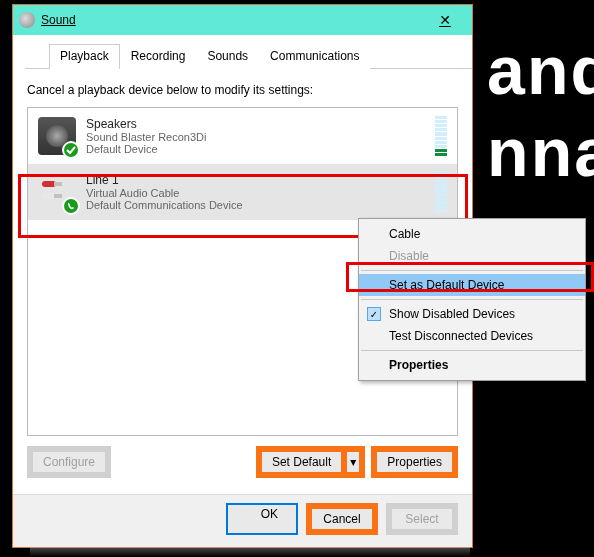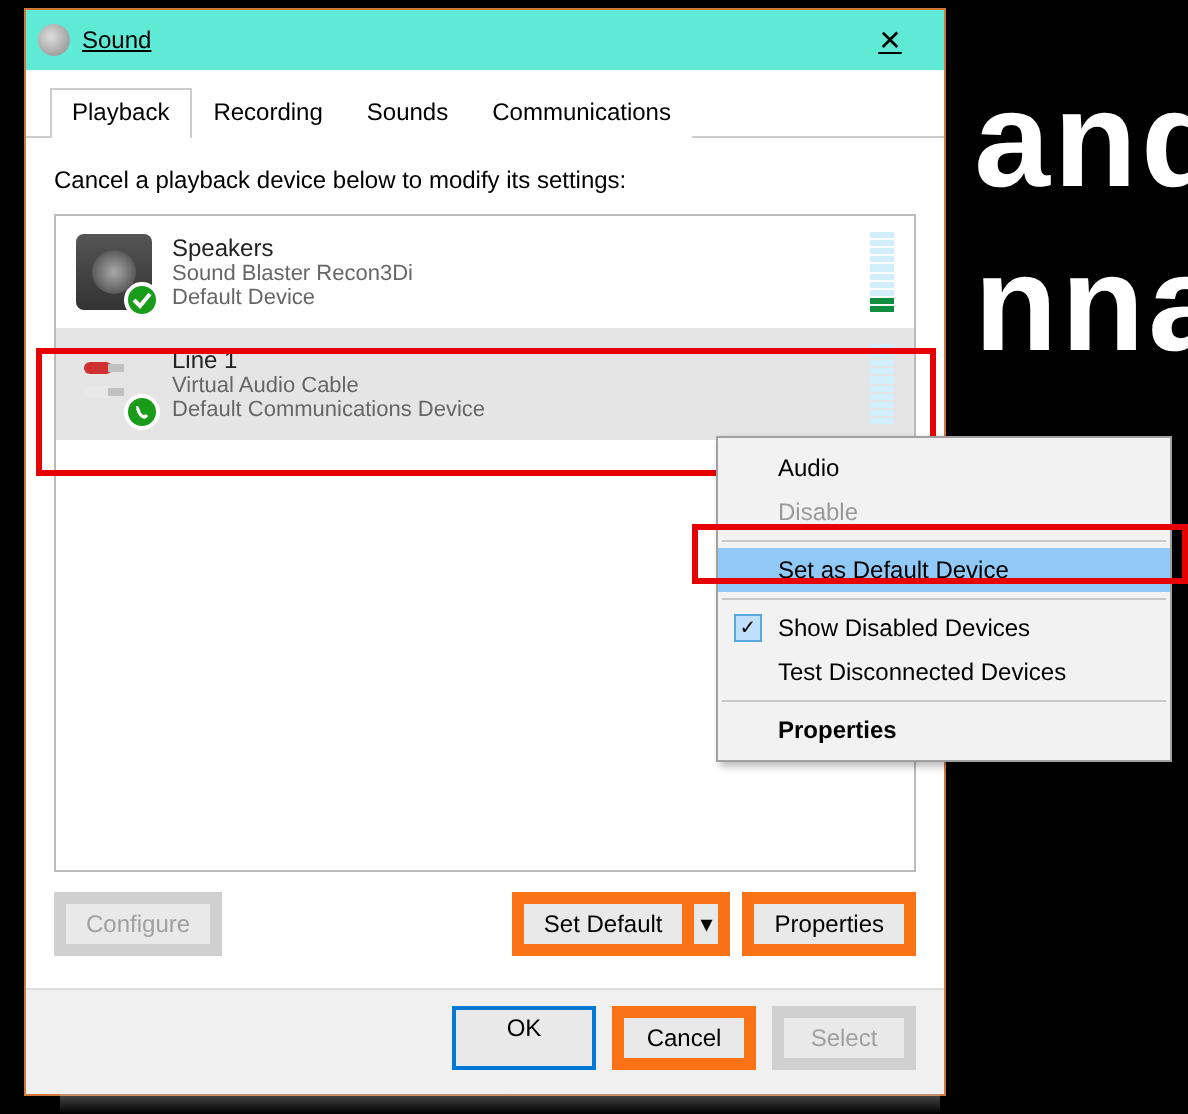--- a/index.html
+++ b/index.html
@@ -4,21 +4,21 @@
 <style>
 * { box-sizing: border-box; margin: 0; padding: 0; font-family: "Segoe UI", Tahoma, sans-serif; }
 body { background: #000; width: 594px; height: 557px; position: relative; overflow: hidden; }
 .bg-text { position: absolute; right: -20px; top: 30px; color: #fff; font-size: 68px; font-weight: 700; letter-spacing: 2px; line-height: 1.2; text-align: left; }
 .window { position: absolute; left: 12px; top: 4px; width: 461px; height: 544px; background: #fff; border: 1px solid #d0773b; }
 .titlebar { height: 30px; background: #5eead4; display: flex; align-items: center; padding: 0 6px; color: #000; text-decoration: underline; }
 .title-icon { width: 16px; height: 16px; margin-right: 6px; border-radius: 50%; background: radial-gradient(circle at 40% 40%, #ddd, #888); }
 .title-text { font-size: 12px; flex: 1; }
 .close-btn { width: 42px; height: 24px; display: flex; align-items: center; justify-content: center; font-size: 14px; cursor: default; }
 .body { background: #fff; padding: 8px 0 0 0; height: calc(100% - 30px); display: flex; flex-direction: column; }
-.tabs { display: flex; padding: 0 12px; border-bottom: 1px solid #ccc; }
+.tabs { display: flex; padding: 0 24px; border-bottom: 1px solid #ccc; margin-left: 12px; }
 .tab { font-size: 12px; padding: 4px 10px 6px; cursor: default; border: 1px solid transparent; border-bottom: none; position: relative; top: 1px; background: #fff; }
 .tab.active { border-color: #ccc; background: #fff; }
 .content { padding: 14px 14px 10px; flex: 1; display: flex; flex-direction: column; }
 .instruction { font-size: 12px; margin-bottom: 10px; }
 .device-list { border: 1px solid #bbb; flex: 1; background: #fff; overflow: visible; position: relative; }
 .device { display: flex; align-items: center; padding: 8px 10px; position: relative; }
 .device.selected { background: #e5e5e5; }
 .dev-icon { width: 38px; height: 38px; margin-right: 10px; position: relative; flex-shrink: 0; }
 .speaker-icon { background: linear-gradient(#555,#333); border-radius: 4px; position: relative; }
 .speaker-icon::after { content: ""; position: absolute; left: 8px; top: 8px; width: 22px; height: 22px; border-radius: 50%; background: radial-gradient(circle, #aaa 0%, #666 60%, #333 100%); }
@@ -37,21 +37,21 @@
 .meter .on { background: #0d8f3f; }
 .redbox { position: absolute; border: 3px solid #e70000; pointer-events: none; }
 .redbox.r1 { left: -10px; top: 66px; width: 450px; height: 64px; }
 .bottom-row { display: flex; justify-content: space-between; padding: 10px 0 6px; gap: 6px; }
 .btn { font-size: 12px; padding: 3px 10px; background: #e9e9e9; border: 6px solid #f97316; cursor: default; min-width: 72px; text-align: center; }
 .btn.disabled { color: #a0a0a0; border-color: #d0d0d0; }
 .btn-group { display: flex; }
 .btn.split-main { border-right: none; }
 .btn.split-arrow { min-width: 18px; padding: 3px 3px; }
 .dialog-buttons { display: flex; justify-content: flex-end; gap: 8px; padding: 8px 14px 12px; background: #f0f0f0; border-top: 1px solid #ddd; }
-.dialog-buttons .btn.primary { border: 2px solid #0078d7; padding: 2px 18px; }
+.dialog-buttons .btn.primary { border: 2px solid #0078d7; padding: 2px 18px; text-align: right; }
 .context-menu { position: absolute; left: 358px; top: 218px; width: 228px; background: #f2f2f2; border: 1px solid #a0a0a0; box-shadow: 2px 2px 4px rgba(0,0,0,0.3); font-size: 12px; z-index: 10; }
 .cm-pad { padding: 4px 0; }
 .cm-item { padding: 4px 8px 4px 30px; position: relative; cursor: default; }
 .cm-item.disabled { color: #9a9a9a; }
 .cm-item.highlight { background: #90c8f6; }
 .cm-item.bold { font-weight: 700; }
 .cm-check { position: absolute; left: 8px; top: 4px; width: 14px; height: 14px; background: #bfe0fb; border: 1px solid #5aa7e0; display: flex; align-items: center; justify-content: center; font-size: 10px; }
 .cm-sep { height: 1px; background: #c8c8c8; margin: 3px 2px; }
 .redbox.r2 { left: 346px; top: 262px; width: 248px; height: 30px; z-index: 20; }
 .lowershadow { position: absolute; left: 30px; bottom: 0; width: 440px; height: 10px; background: linear-gradient(#bbb, transparent); opacity: 0.4; }
@@ -160,21 +160,21 @@
     <div class="dialog-buttons">
       <div class="btn primary">OK</div>
       <div class="btn">Cancel</div>
       <div class="btn disabled">Select</div>
     </div>
   </div>
 </div>
 
 <div class="context-menu">
   <div class="cm-pad">
-    <div class="cm-item">Audio</div>
+    <div class="cm-item">Cable</div>
     <div class="cm-item disabled">Disable</div>
     <div class="cm-sep"></div>
     <div class="cm-item highlight">Set as Default Device</div>
     <div class="cm-sep"></div>
     <div class="cm-item">
       <div class="cm-check">✓</div>
       <span>Show Disabled Devices</span>
     </div>
     <div class="cm-item">Test Disconnected Devices</div>
     <div class="cm-sep"></div>

